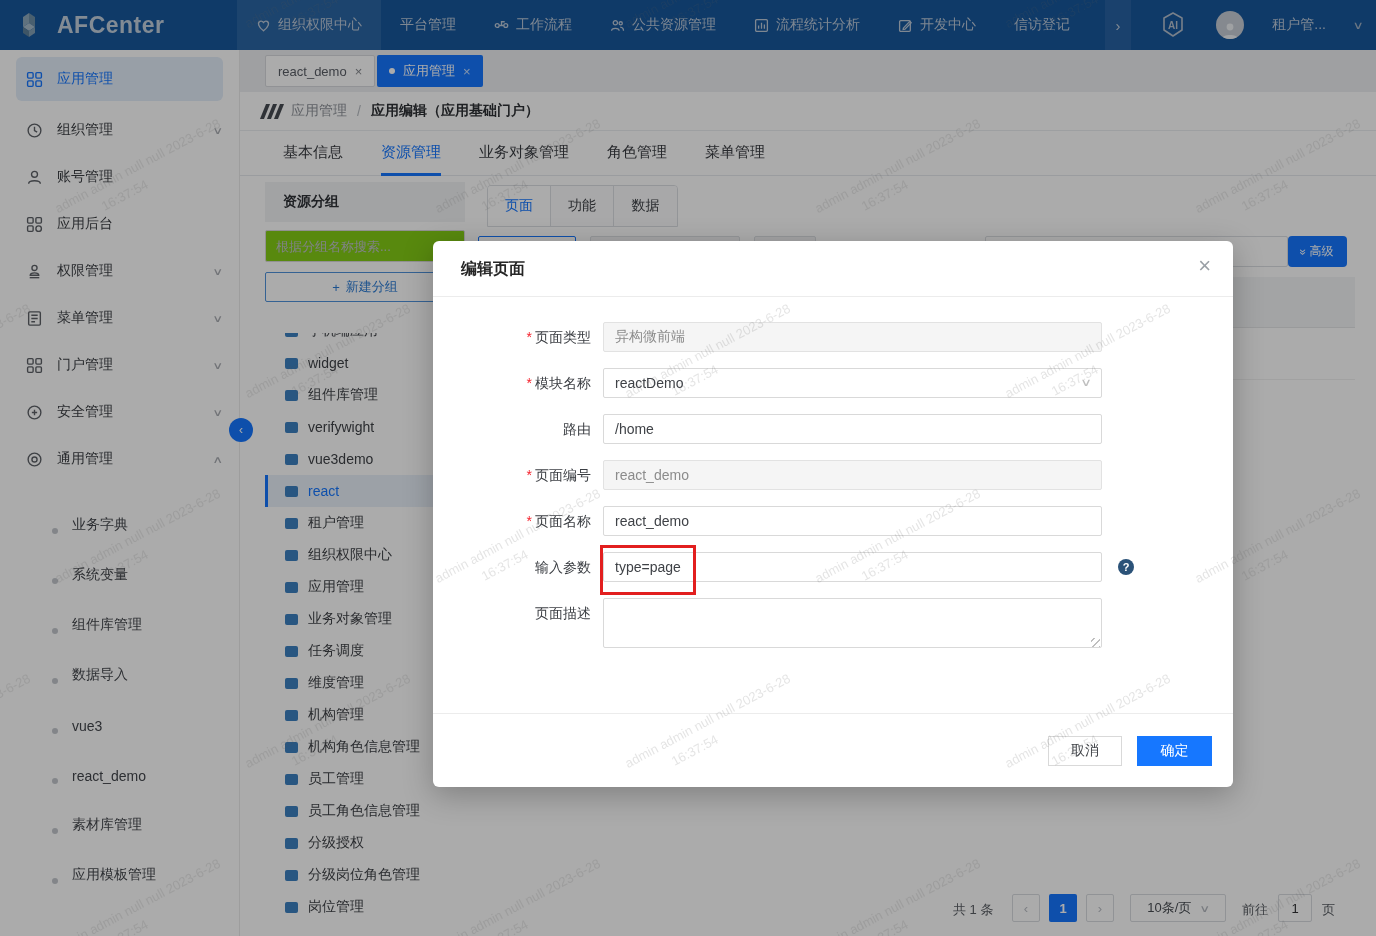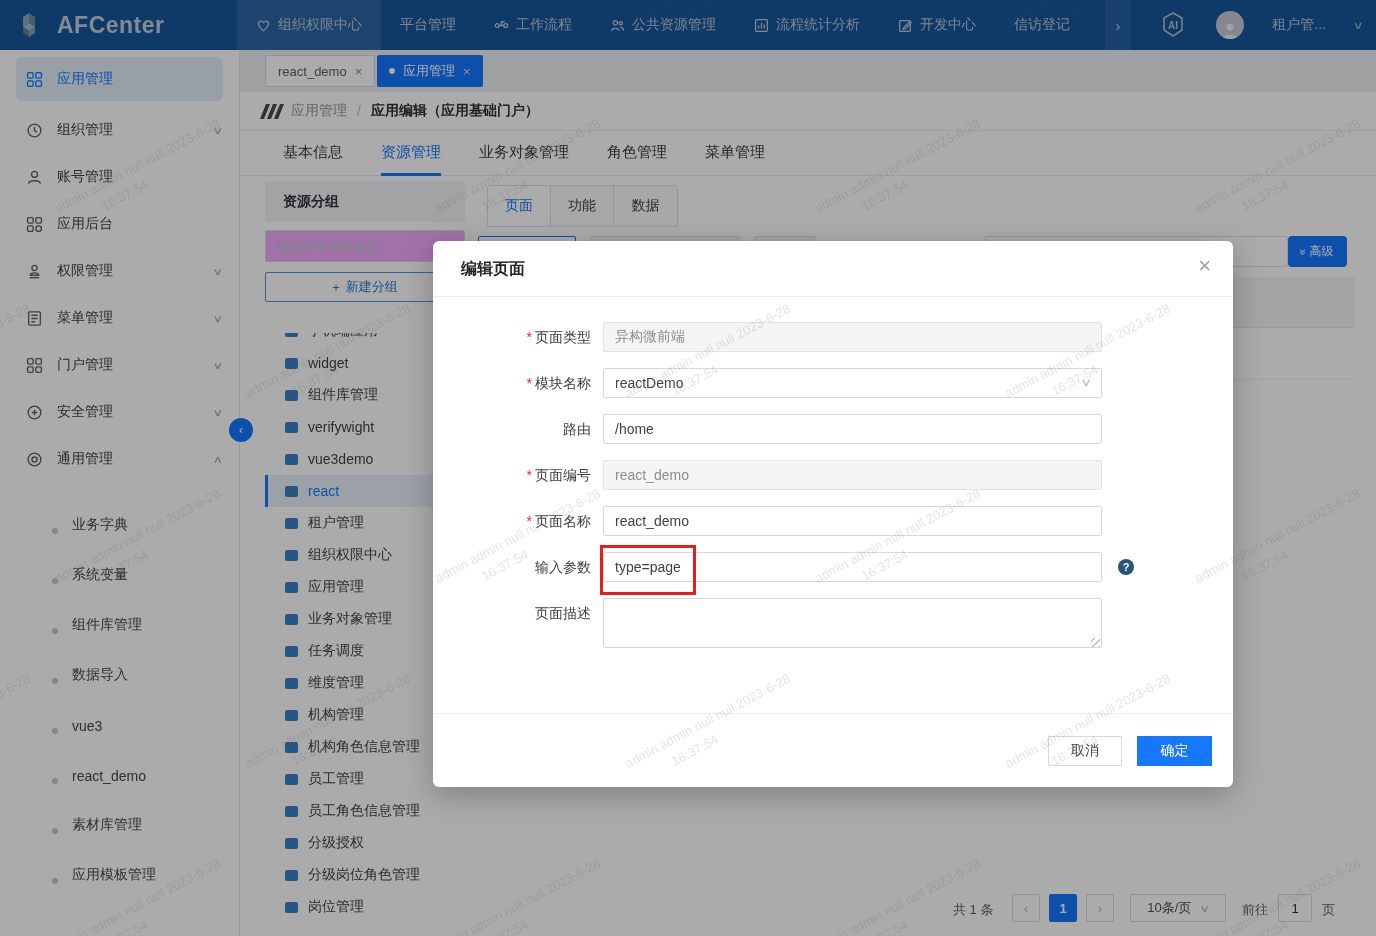--- a/index.html
+++ b/index.html
@@ -47,21 +47,21 @@
   .bc-sep { color:#b8bcc2; }
   .bc-cur { color:#2e3135; font-weight:600; }
 
   
   .maintabs { position:absolute; left:240px; top:131px; width:1136px; height:45px; background:#fff; border-bottom:1px solid #e6e9ed; display:flex; padding-left:43px; gap:38px; }
   .mtab { height:45px; display:flex; align-items:center; font-size:15px; color:#3a3d42; cursor:pointer; border-bottom:3px solid transparent; }
   .mtab.active { color:#1677ff; border-bottom-color:#1677ff; }
 
   
   .tp-header { position:absolute; left:265px; top:182px; width:200px; height:40px; background:#f2f3f5; display:flex; align-items:center; padding-left:18px; font-weight:700; color:#2f3237; }
-  .tp-search { position:absolute; left:265px; top:230px; width:200px; height:32px; border:1px solid #d9d9d9; border-radius:2px; background:#f0abfc; padding:0 10px; font-size:13px; color:#303133; font-family:inherit; }
+  .tp-search { position:absolute; left:265px; top:230px; width:200px; height:32px; border:1px solid #d9d9d9; border-radius:2px; background:#84cc16; padding:0 10px; font-size:13px; color:#303133; font-family:inherit; }
   .tp-search::placeholder { color:#bfc3c9; }
   .tp-newbtn { position:absolute; left:265px; top:272px; width:200px; height:30px; border:1px solid #4f93dc; border-radius:2px; background:#fff; color:#2b7bd4; font-size:13px; display:flex; align-items:center; justify-content:center; gap:6px; cursor:pointer; }
   .tree { position:absolute; left:265px; top:303px; width:200px; height:633px; overflow:hidden;margin-top:30px; }
   .tree li { list-style:none; height:32px; display:flex; align-items:center; gap:10px; padding-left:20px; color:#3f4247; cursor:pointer; }
   .tree li:first-child { margin-top:-18px; }
   .tree .fold { width:13px; height:11px; border-radius:2px; background:#3c80c0; flex:none; }
   .tree li.selected { background:#e9f1fa; border-left:3px solid #1677ff; padding-left:17px; color:#1677ff; }
 
   
   .subtabs { position:absolute; left:487px; top:185px; display:flex; border:1px solid #dcdfe3; border-radius:4px 4px 0 0; overflow:hidden; }

